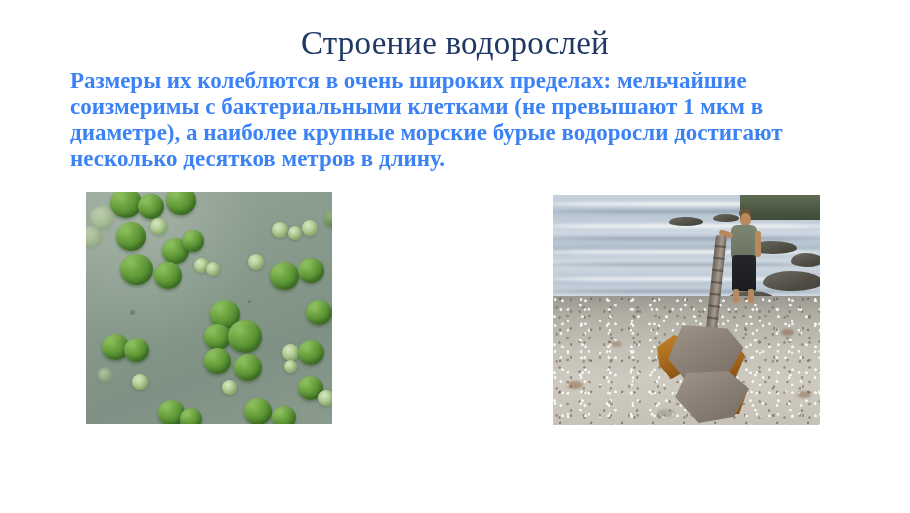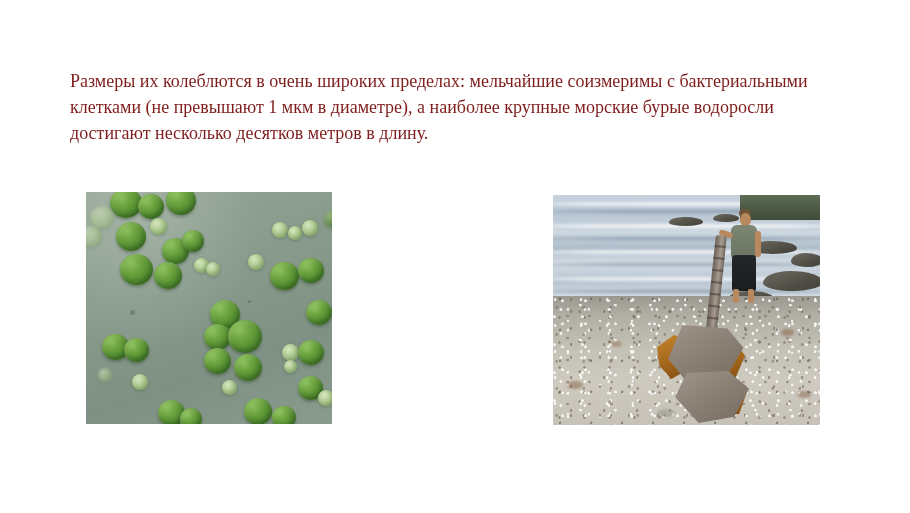--- a/index.html
+++ b/index.html
@@ -34,24 +34,24 @@
     letter-spacing: 0.2px;
     white-space: nowrap;
   }
 
   
   .body-text {
     position: absolute;
     top: 68px;
     left: 70px;
     width: 782px;
-    font-size: 18px;
+    font-size: 23px;
     line-height: 26px;
-    color: #7f1d1d;
-    font-weight: normal;
+    color: #3b82f6;
+    font-weight: bold;
     text-align: left;
   }
 
   
   .figure {
     position: absolute;
   }
   .photo {
     position: relative;
     overflow: hidden;
@@ -226,20 +226,21 @@
   .kelp-frill {
     position: absolute;
     background: linear-gradient(160deg, #c4862c 0%, #a4661b 55%, #7c4a12 100%);
   }
 </style>
 </head>
 <body>
 
 <div class="slide">
 
+  <div class="slide-title">Строение водорослей</div>
 
   <div class="body-text">Размеры их колеблются в очень широких пределах: мельчайшие соизмеримы с бактериальными клетками (не превышают 1 мкм в диаметре), а наиболее крупные морские бурые водоросли достигают несколько десятков метров в длину.</div>
 
   <div class="figure fig-left">
     <div class="photo photo-chlorella">
 
       <div class="cell" style="left:24px;  top:-4px;  width:32px; height:30px;"></div>
       <div class="cell" style="left:52px;  top:2px;   width:26px; height:25px;"></div>
       <div class="cell" style="left:80px;  top:-6px;  width:30px; height:29px;"></div>
       <div class="cell pale" style="left:64px; top:26px; width:17px; height:17px;"></div>

